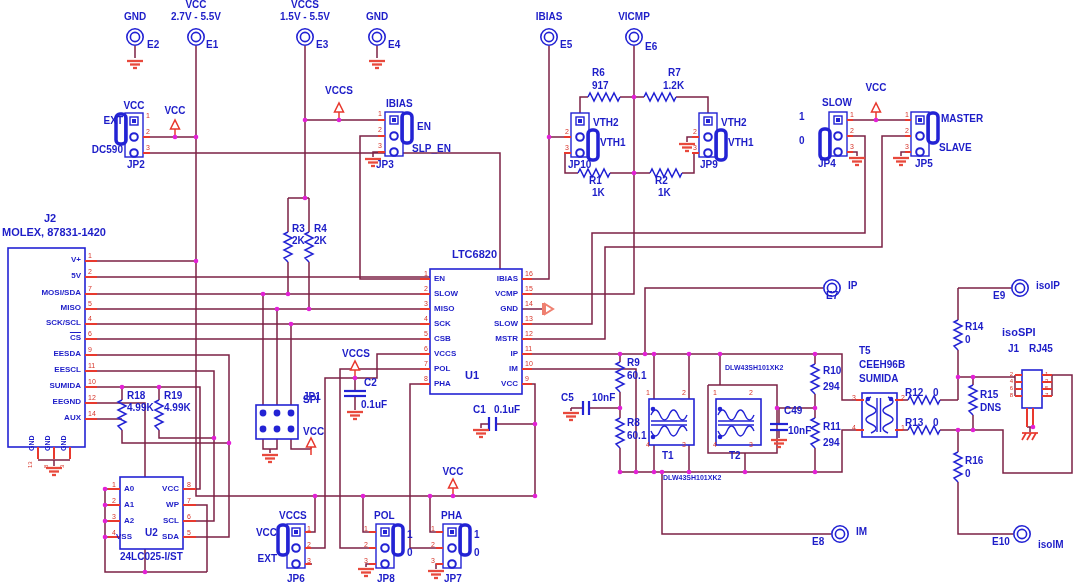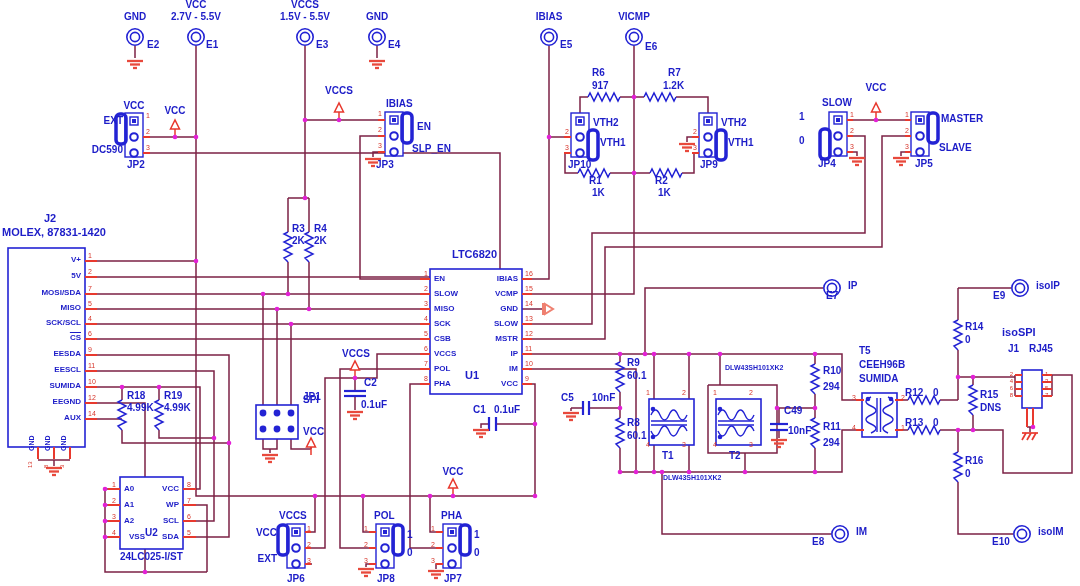--- a/index.html
+++ b/index.html
@@ -404,21 +404,21 @@
 <span class="t" style="left:560px;top:40px">E5</span>
 <span class="t c" style="left:634px;top:12px">VICMP</span>
 <span class="t" style="left:645px;top:42px">E6</span>
 <span class="t" style="left:826px;top:291px">E7</span>
 <span class="t" style="left:848px;top:281px">IP</span>
 <span class="t" style="left:812px;top:537px">E8</span>
 <span class="t" style="left:856px;top:527px">IM</span>
 <span class="t" style="left:993px;top:291px">E9</span>
 <span class="t" style="left:1036px;top:281px">isoIP</span>
 <span class="t" style="left:992px;top:537px">E10</span>
-<span class="t" style="left:1038px;top:527px">isoIM</span>
+<span class="t" style="left:1038px;top:540px">isoIM</span>
 
 <span class="t c" style="left:175px;top:106px">VCC</span>
 <span class="t c" style="left:339px;top:86px">VCCS</span>
 <span class="t c" style="left:356px;top:349px">VCCS</span>
 <span class="t c" style="left:876px;top:83px">VCC</span>
 <span class="t c" style="left:453px;top:467px">VCC</span>
 
 <span class="t c" style="left:134px;top:101px">VCC</span>
 <span class="t r" style="left:123px;top:116px">EXT</span>
 <span class="t r" style="left:123px;top:145px">DC590</span>
@@ -519,21 +519,21 @@
 <span class="n" style="left:525px;top:330px">12</span>
 <span class="n" style="left:525px;top:345px">11</span>
 <span class="n" style="left:525px;top:360px">10</span>
 <span class="n" style="left:525px;top:375px">9</span>
 
 <span class="t" style="left:145px;top:528px">U2</span>
 <span class="t" style="left:120px;top:552px">24LC025-I/ST</span>
 <span class="t sm" style="left:124px;top:485px">A0</span>
 <span class="t sm" style="left:124px;top:501px">A1</span>
 <span class="t sm" style="left:124px;top:517px">A2</span>
-<span class="t sm" style="left:129px;top:533px">VSS</span>
+<span class="t sm" style="left:116px;top:533px">VSS</span>
 <span class="t sm r" style="left:179px;top:485px">VCC</span>
 <span class="t sm r" style="left:179px;top:501px">WP</span>
 <span class="t sm r" style="left:179px;top:517px">SCL</span>
 <span class="t sm r" style="left:179px;top:533px">SDA</span>
 <span class="n r" style="left:116px;top:481px">1</span>
 <span class="n r" style="left:116px;top:497px">2</span>
 <span class="n r" style="left:116px;top:513px">3</span>
 <span class="n r" style="left:116px;top:529px">4</span>
 <span class="n" style="left:187px;top:481px">8</span>
 <span class="n" style="left:187px;top:497px">7</span>

